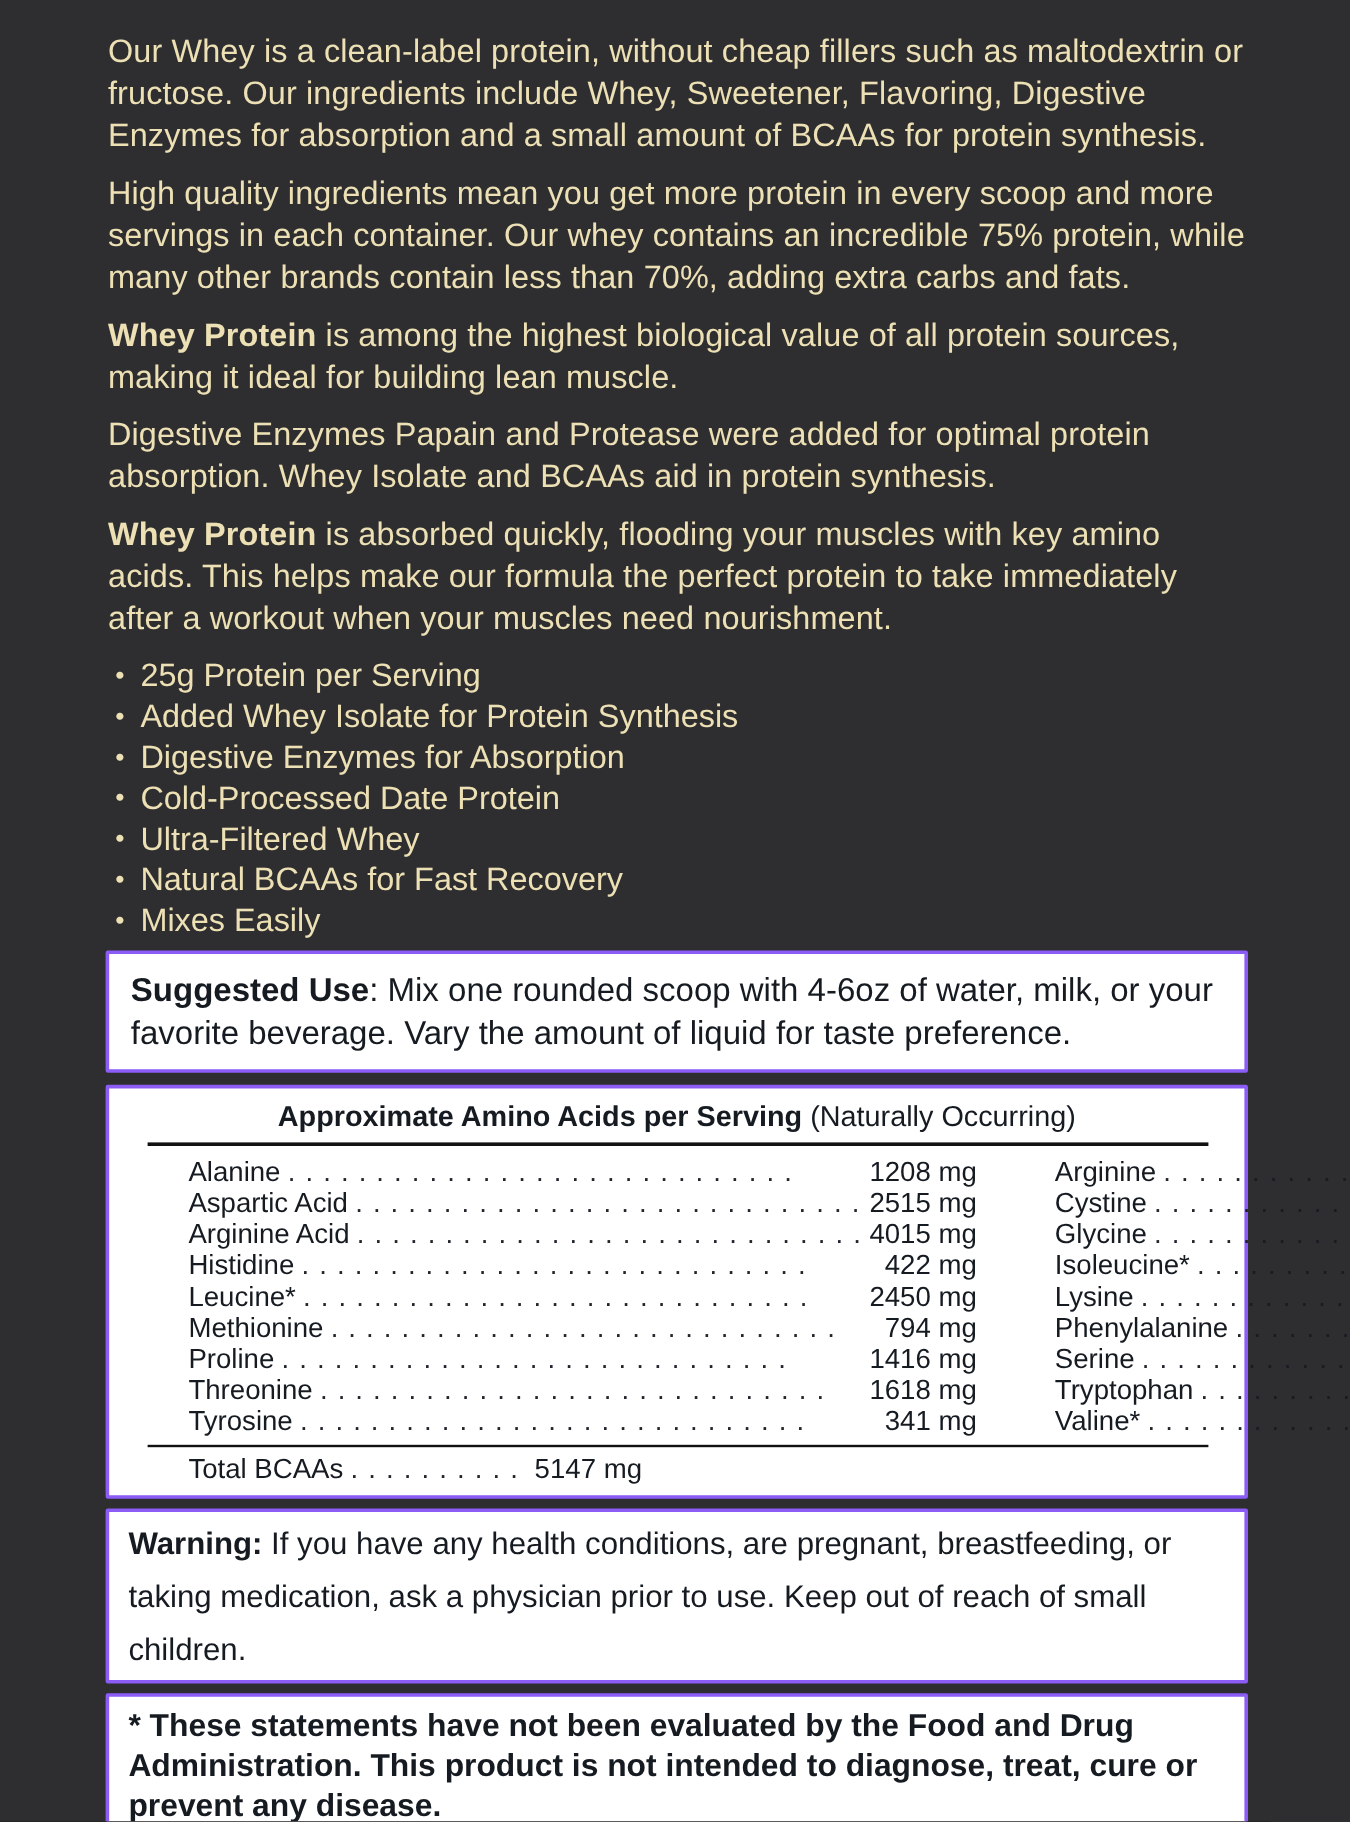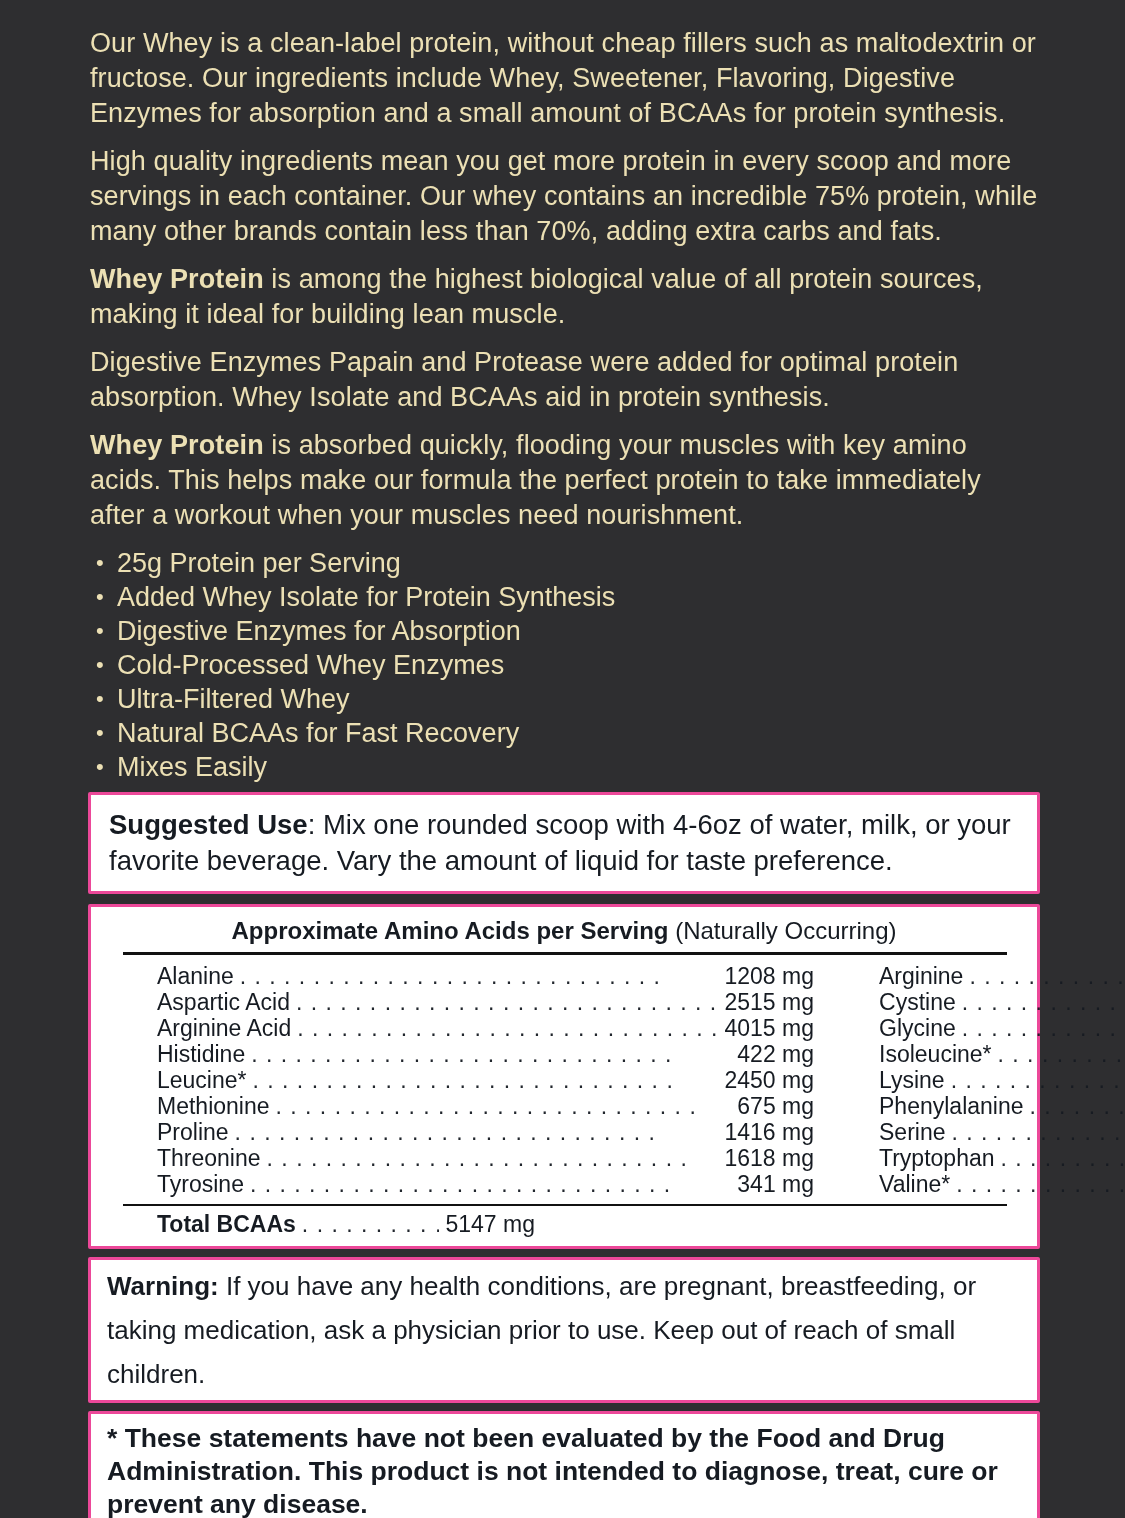--- a/index.html
+++ b/index.html
@@ -30,21 +30,21 @@
     padding-left:27px;position:relative;
   }
   .bullets li::before{
     content:"•";
     position:absolute;left:6px;top:0;
     font-size:22px;line-height:34px;
   }
   
   .wbox{
     background:#ffffff;
-    border:3px solid #ec4899;
+    border:3px solid #8b5cf6;
     border-radius:2px;
     color:#161b22;
     box-sizing:border-box;
     width:952px;
     margin-left:-2px;
   }
   .box-sug{margin-top:8px;padding:12px 18px;font-size:27.5px;line-height:36px;}
   .box-sug b{font-weight:bold;}
   
   .box-amino{margin-top:10px;padding:8px 0 8px 0;}
@@ -80,21 +80,21 @@
     content:". . . . . . . . . . . . . . . . . . . . . . . . . . . . .";
     letter-spacing:1px;
   }
   .aval{flex:0 0 auto;text-align:right;}
   .total-row{
     display:flex;align-items:baseline;
     font-size:23px;line-height:28px;
     margin:2px 0 0 66px;width:378px;
     white-space:nowrap;
   }
-  .total-row .aname{font-weight:bold;}
+  .total-row .aname{font-weight:normal;}
   
   .box-warn{margin-top:8px;padding:4px 16px;font-size:26px;line-height:44px;}
   .box-warn b{font-weight:bold;}
   .box-fda{margin-top:8px;padding:8px 16px;font-size:26.5px;line-height:33px;font-weight:bold;}
   
   .footer{
     margin-top:16px;
     display:flex;justify-content:space-between;align-items:flex-start;
   }
   .footer-left{
@@ -119,21 +119,21 @@
   <p class="para"><b>Whey Protein</b><span> is among the highest biological value of all protein sources, making it ideal for building lean muscle.</span></p>
 
   <p class="para"><b></b><span>Digestive Enzymes Papain and Protease were added for optimal protein absorption. Whey Isolate and BCAAs aid in protein synthesis.</span></p>
 
   <p class="para"><b>Whey Protein</b><span> is absorbed quickly, flooding your muscles with key amino acids. This helps make our formula the perfect protein to take immediately after a workout when your muscles need nourishment.</span></p>
 
   <ul class="bullets">
     <li>25g Protein per Serving</li>
     <li>Added Whey Isolate for Protein Synthesis</li>
     <li>Digestive Enzymes for Absorption</li>
-    <li>Cold-Processed Whey Enzymes</li>
+    <li>Cold-Processed Date Protein</li>
     <li>Ultra-Filtered Whey</li>
     <li>Natural BCAAs for Fast Recovery</li>
     <li>Mixes Easily</li>
   </ul>
 
   <div class="wbox box-sug">
     <b>Suggested Use</b><span>: Mix one rounded scoop with 4-6oz of water, milk, or your favorite beverage. Vary the amount of liquid for taste preference.</span>
   </div>
 
   <div class="wbox box-amino">
@@ -165,21 +165,21 @@
             <span class="aval">422 mg</span>
           </div>
         <div class="arow">
             <span class="aname">Leucine*</span>
             <span class="lead"></span>
             <span class="aval">2450 mg</span>
           </div>
         <div class="arow">
             <span class="aname">Methionine</span>
             <span class="lead"></span>
-            <span class="aval">675 mg</span>
+            <span class="aval">794 mg</span>
           </div>
         <div class="arow">
             <span class="aname">Proline</span>
             <span class="lead"></span>
             <span class="aval">1416 mg</span>
           </div>
         <div class="arow">
             <span class="aname">Threonine</span>
             <span class="lead"></span>
             <span class="aval">1618 mg</span>

